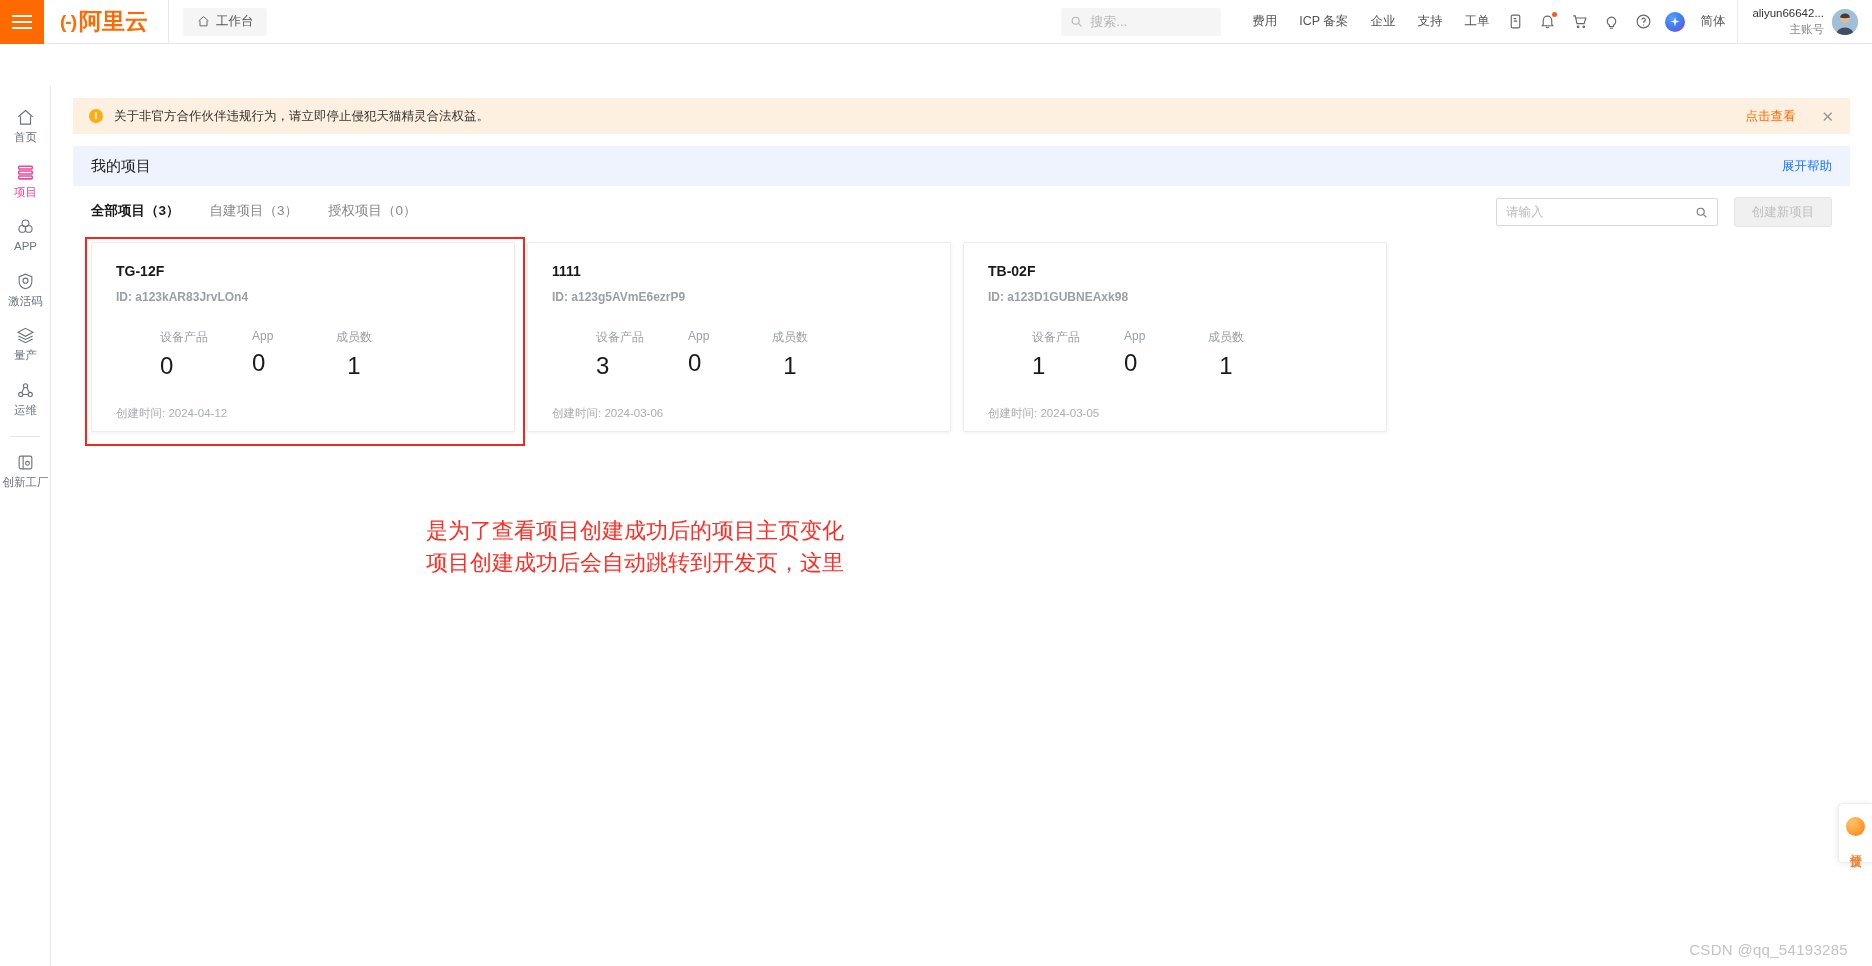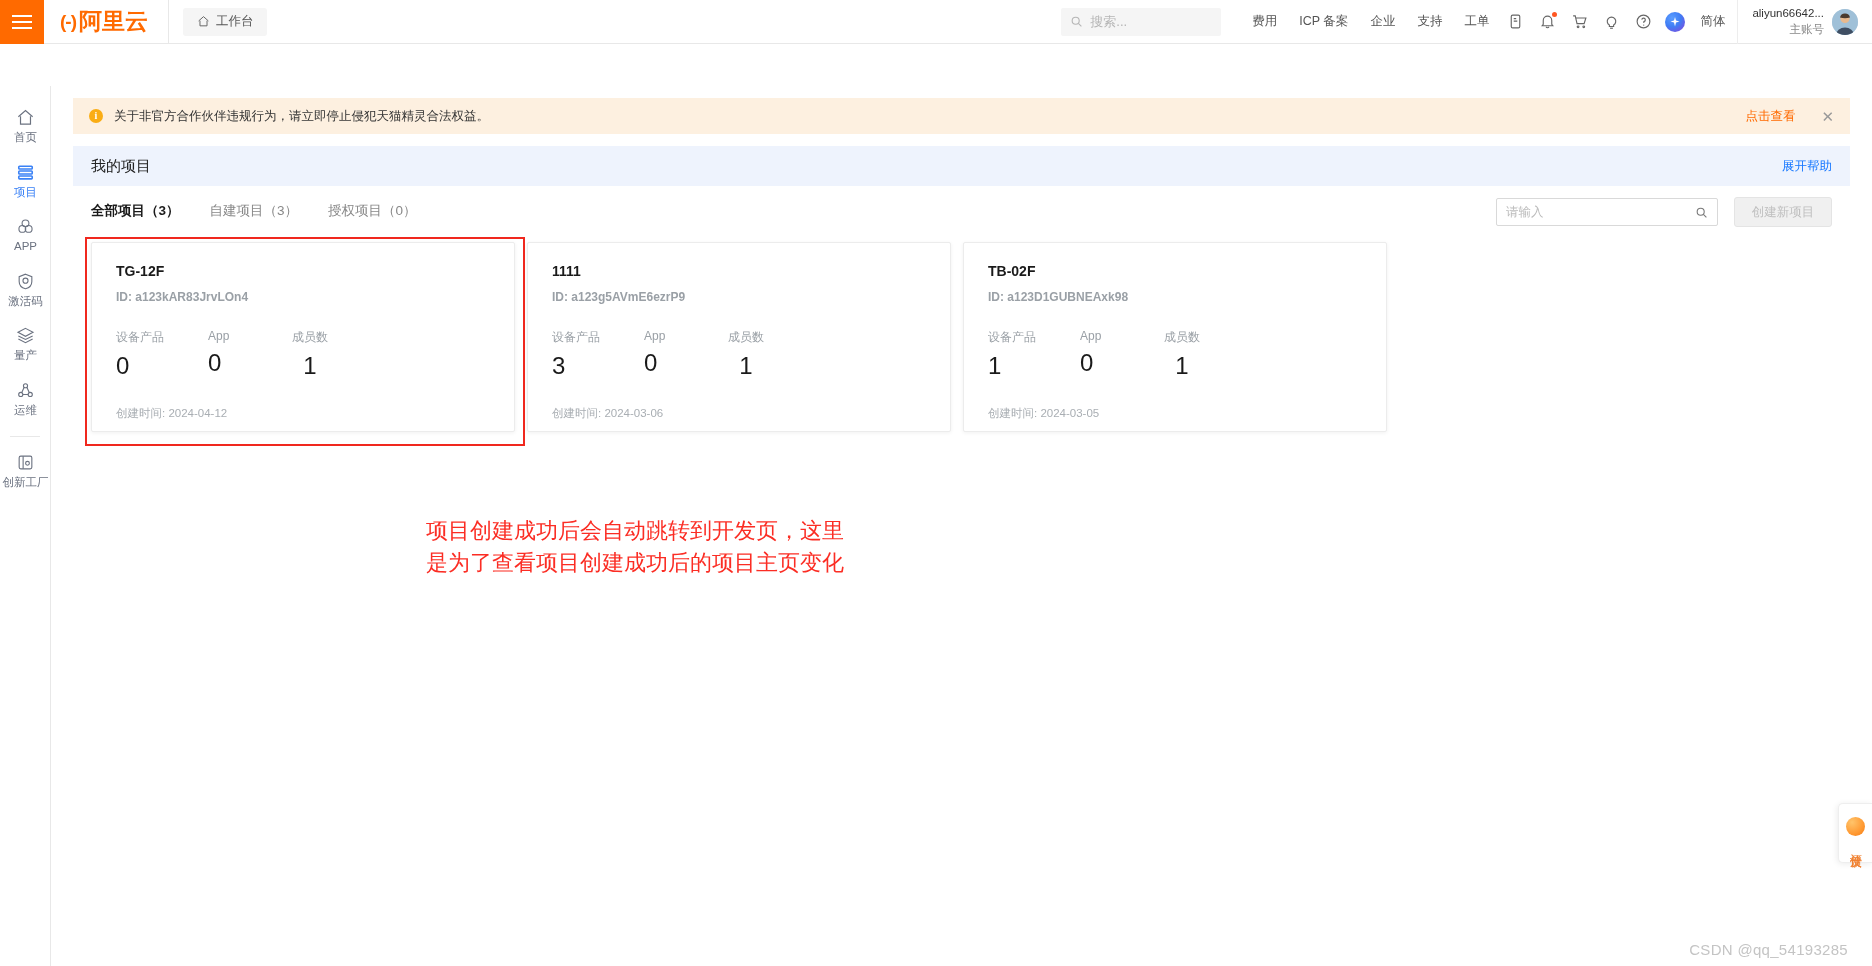--- a/index.html
+++ b/index.html
@@ -112,21 +112,21 @@
     position: absolute; top: 86px; left: 0; width: 51px; height: 880px;
     background: #fff; border-right: 1px solid #e8e8e8;
     padding-top: 12px;
   }
   .side-item {
     width: 51px; padding: 10px 0 9px 0;
     display: flex; flex-direction: column; align-items: center; gap: 5px;
     cursor: pointer; color: #6b7280;
   }
   .side-item .lbl { font-size: 11.5px; line-height: 1; }
-  .side-item.active { color: #3b82f6; text-align: center; }
+  .side-item.active { color: #ec4899; text-align: center; }
   .side-sep { height: 1px; background: #e8e8e8; margin: 11px 10px 6px 10px; }
 
   
   .main {
     position: absolute; top: 86px; left: 51px; width: 1821px; height: 880px;
     background: #fff;
   }
 
   
   .alert {
@@ -183,21 +183,21 @@
   }
   .card-wrap { position: relative; }
   .card {
     width: 424px; height: 190px; background: #fff;
     border: 1px solid #ececec; border-radius: 2px;
     box-shadow: 0 1px 4px rgba(0,0,0,0.06);
     padding: 20px 24px 0 24px;
   }
   .card-name { font-size: 14px; font-weight: 700; color: #1a1a1a; }
   .card-id { font-size: 12px; color: #9aa0a6; margin-top: 11px; font-weight: bold; }
-  .metrics { display: flex; margin-top: 25px; }
+  .metrics { display: flex; margin-top: 25px; margin-left: 44px; }
   .metric { display: flex; flex-direction: column; }
   .m0 { width: 92px; }
   .m1 { width: 68px; }
   .m2 { width: 68px; text-align: center; }
   .metric .mlabel { font-size: 12px; color: #9aa0a6; }
   .metric .mvalue { font-size: 24px; color: #1a1a1a; margin-top: 8px; line-height: 1; }
   .card-date { font-size: 11.5px; color: #a9aeb3; margin-top: 28px; }
   .red-outline {
     position: absolute; left: -6px; top: -5px;
     width: 440px; height: 209px;
@@ -524,22 +524,22 @@
             </div>
             <div class="card-date">创建时间: 2024-03-05</div>
           </div>
         </div>
 
       </div>
     </div>
   </div>
 
   <div class="annotation">
+    <div>是为了查看项目创建成功后的项目主页变化</div>
     <div>项目创建成功后会自动跳转到开发页，这里</div>
-    <div>是为了查看项目创建成功后的项目主页变化</div>
   </div>
 
   <div class="feedback">
     <span class="fb-blob"></span>
     <span class="fb-text">评价反馈</span>
   </div>
 
   <div class="watermark">CSDN @qq_54193285</div>
 
 </div>

